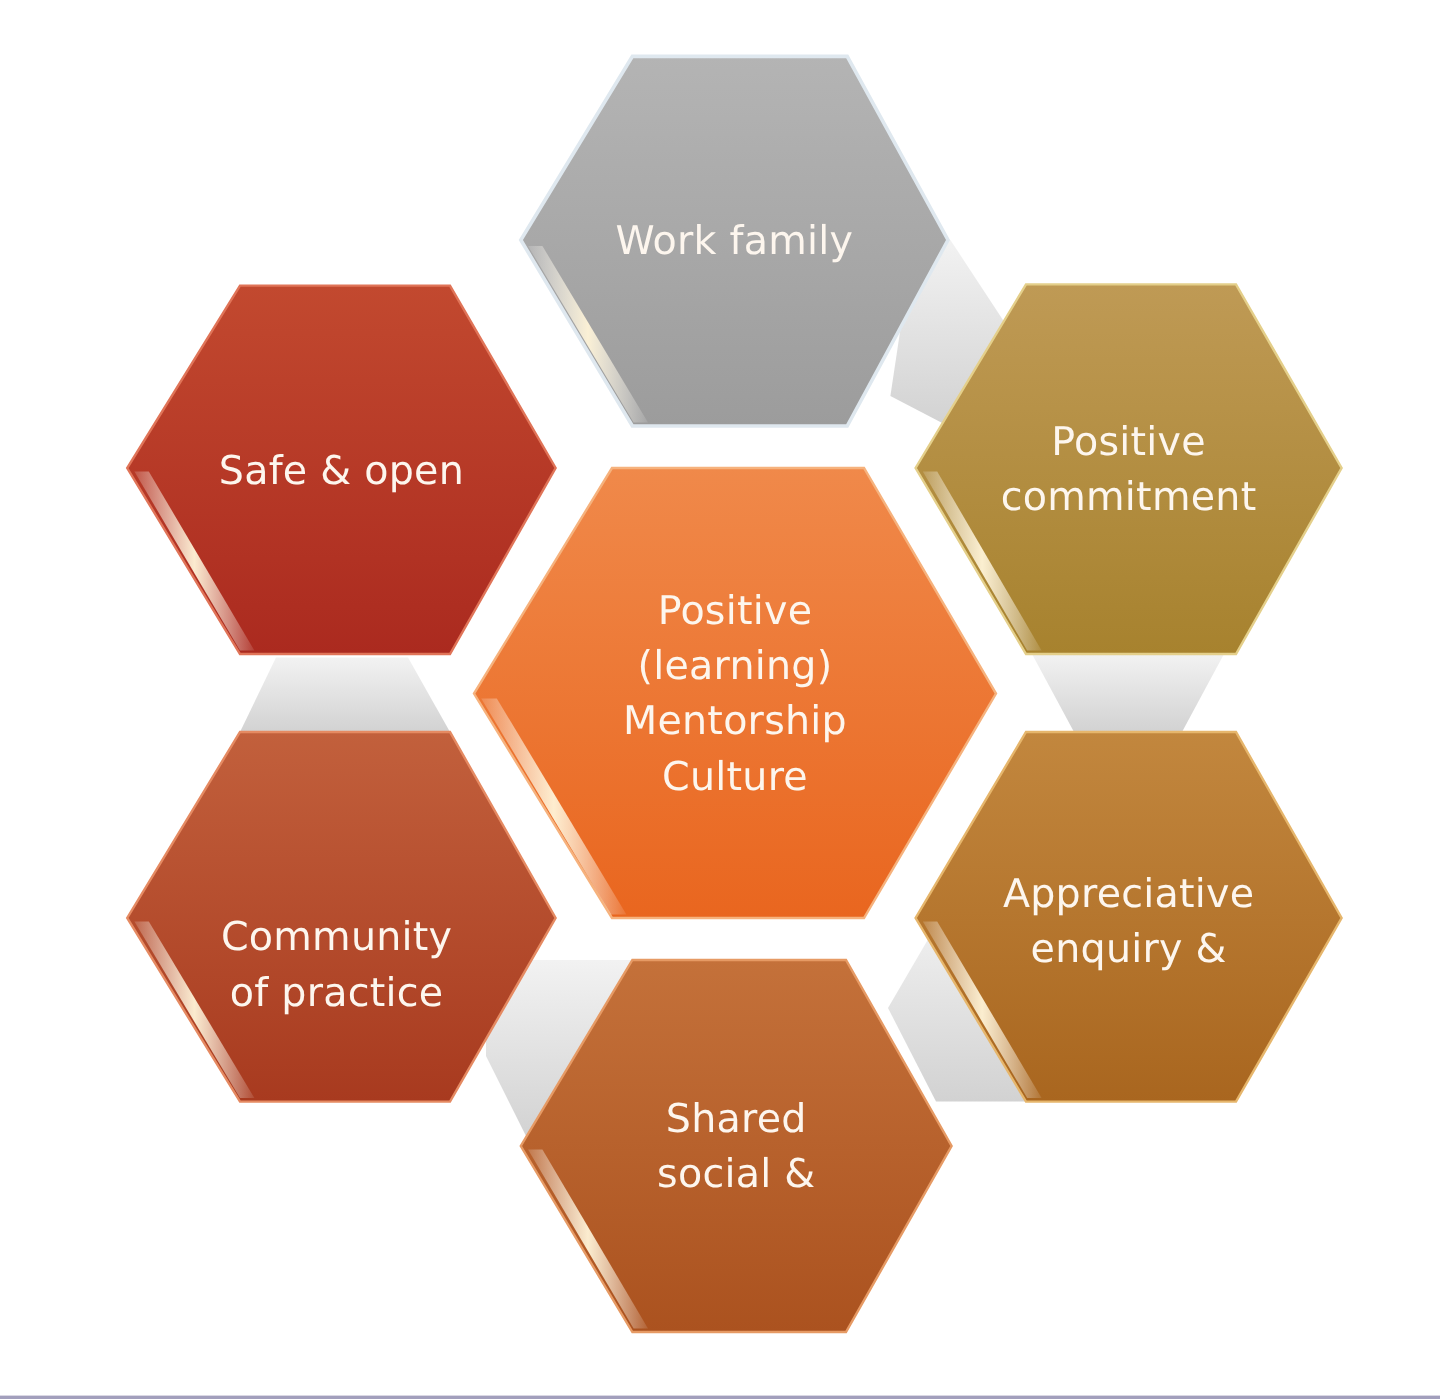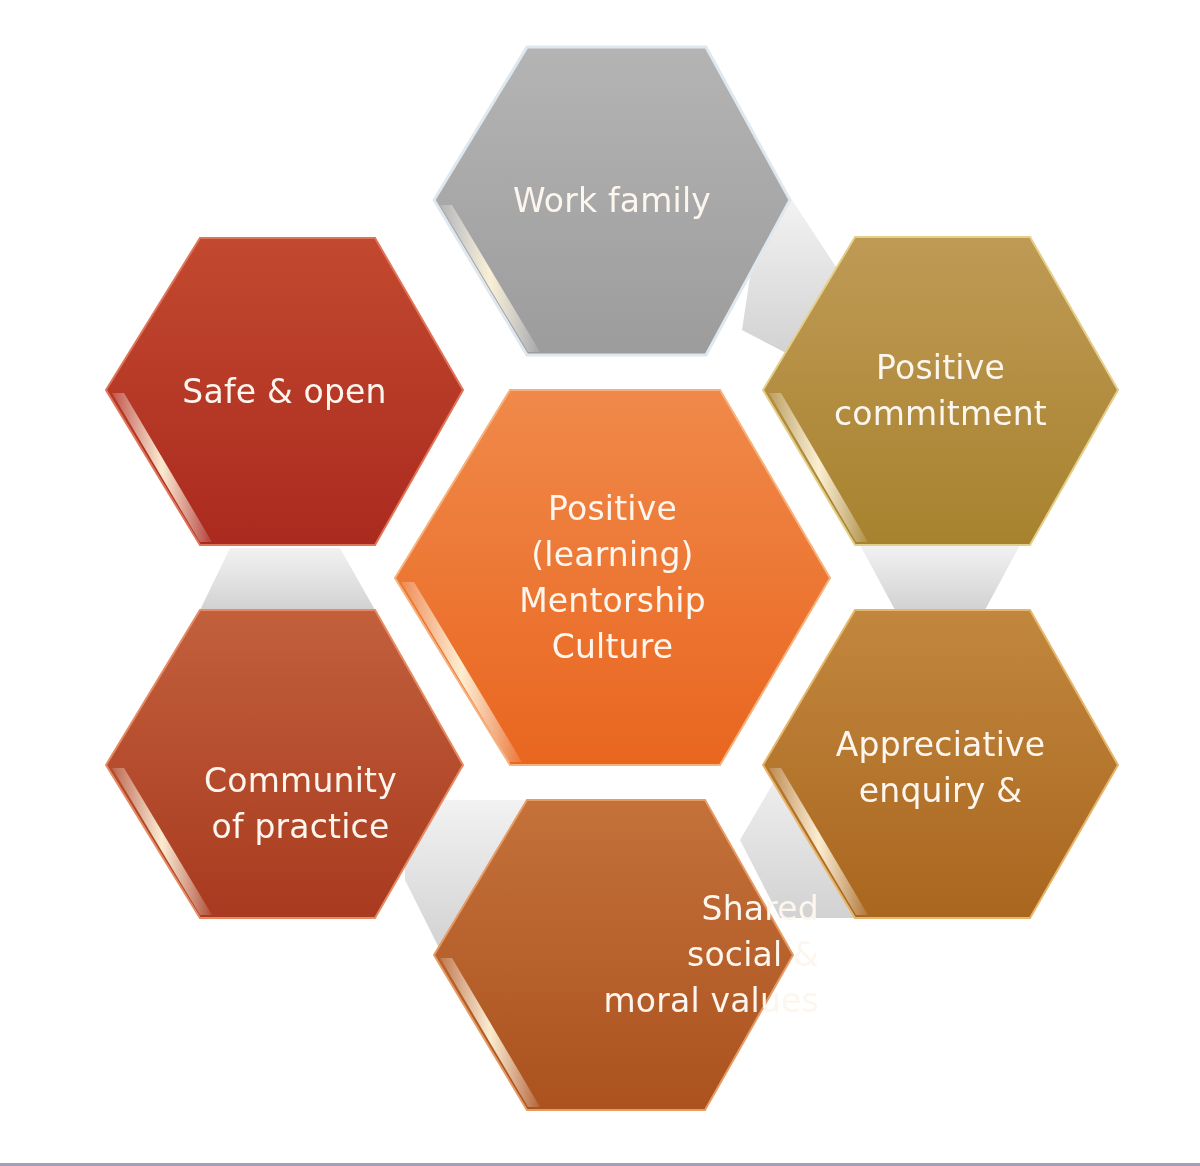--- a/index.html
+++ b/index.html
@@ -104,29 +104,28 @@
   <span>commitment</span>
 </div>
 
 <div class="hex-label" style="left:395px;top:390px;width:435px;height:375px;padding-bottom:6px;">
   <span>Positive</span>
   <span>(learning)</span>
   <span>Mentorship</span>
   <span>Culture</span>
 </div>
 
-<div class="hex-label" style="left:122px;top:610px;width:357px;height:388px;">
+<div class="hex-label" style="left:102px;top:610px;width:357px;height:388px;">
   <span>Community</span>
   <span>of practice</span>
 </div>
 
 <div class="hex-label" style="left:763px;top:614px;width:355px;height:308px;">
   <span>Appreciative</span>
   <span>enquiry &amp;</span>
 </div>
 
-<div class="hex-label" style="left:460px;top:800px;width:359px;height:310px;padding-bottom:6px;align-items:flex-end;">
+<div class="hex-label" style="left:434px;top:800px;width:359px;height:310px;padding-bottom:6px;">
   <span>Shared</span>
   <span>social &amp;</span>
-  <span>moral values</span>
 </div>
 
 <div class="bottom-rule"></div>
 
 </body></html>

